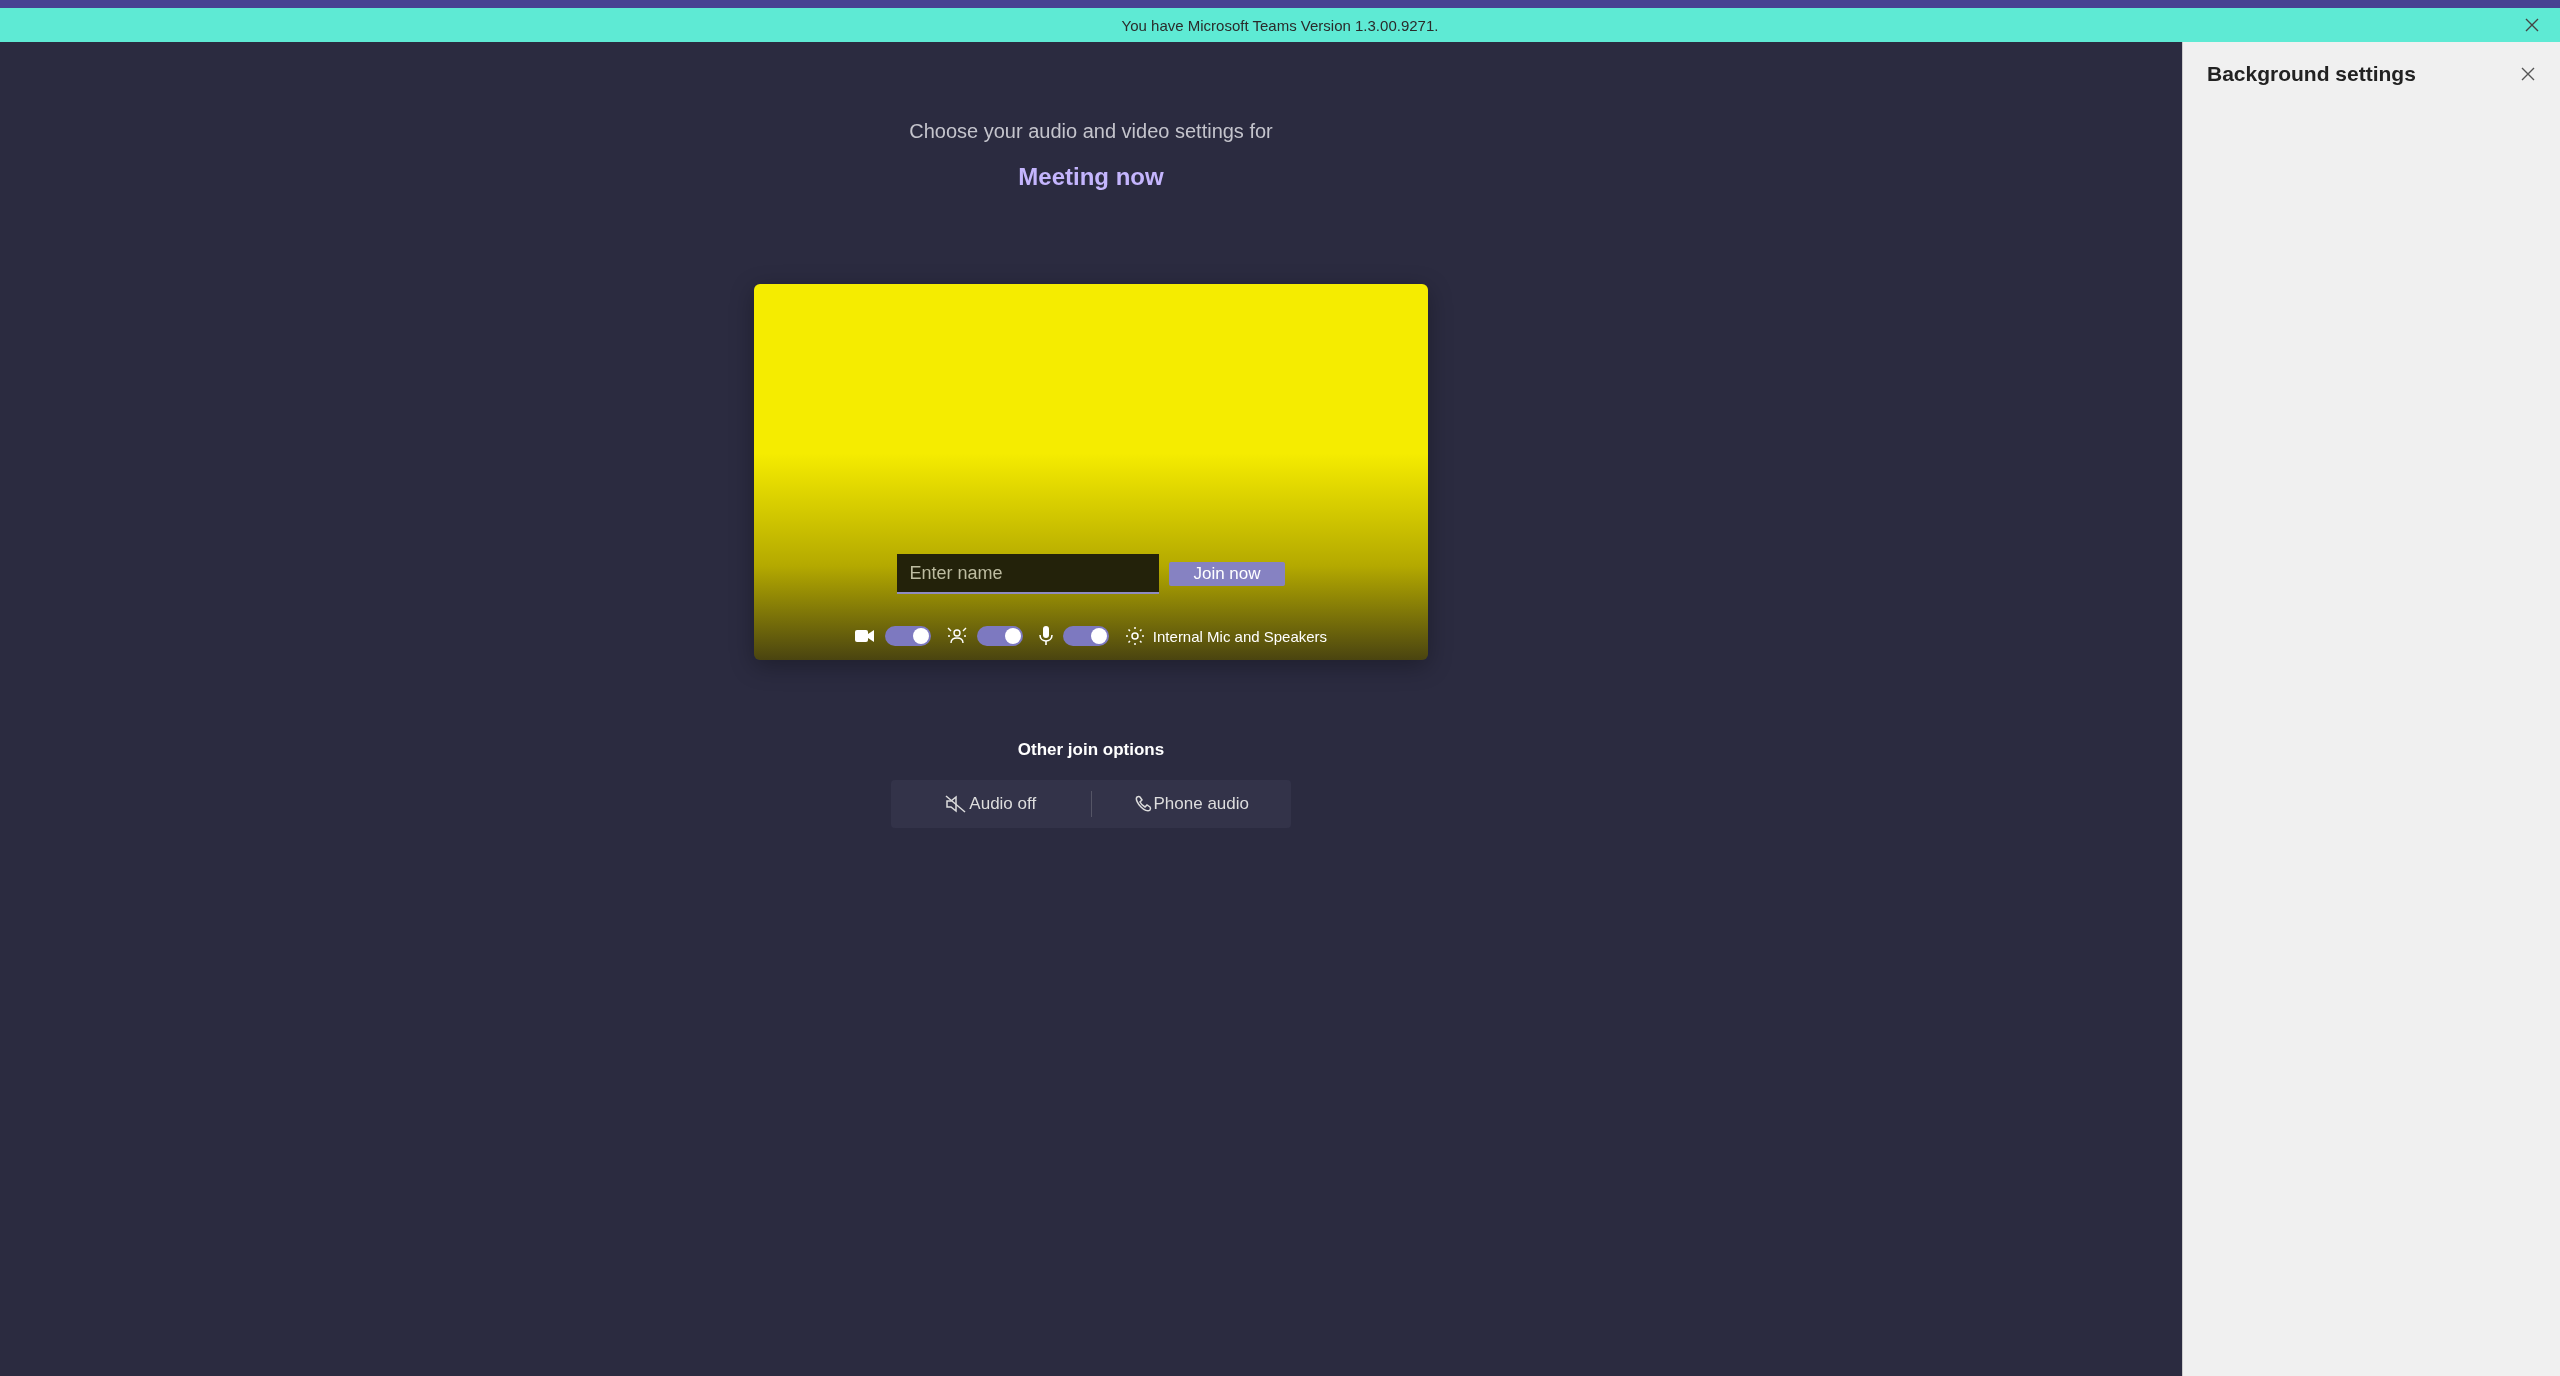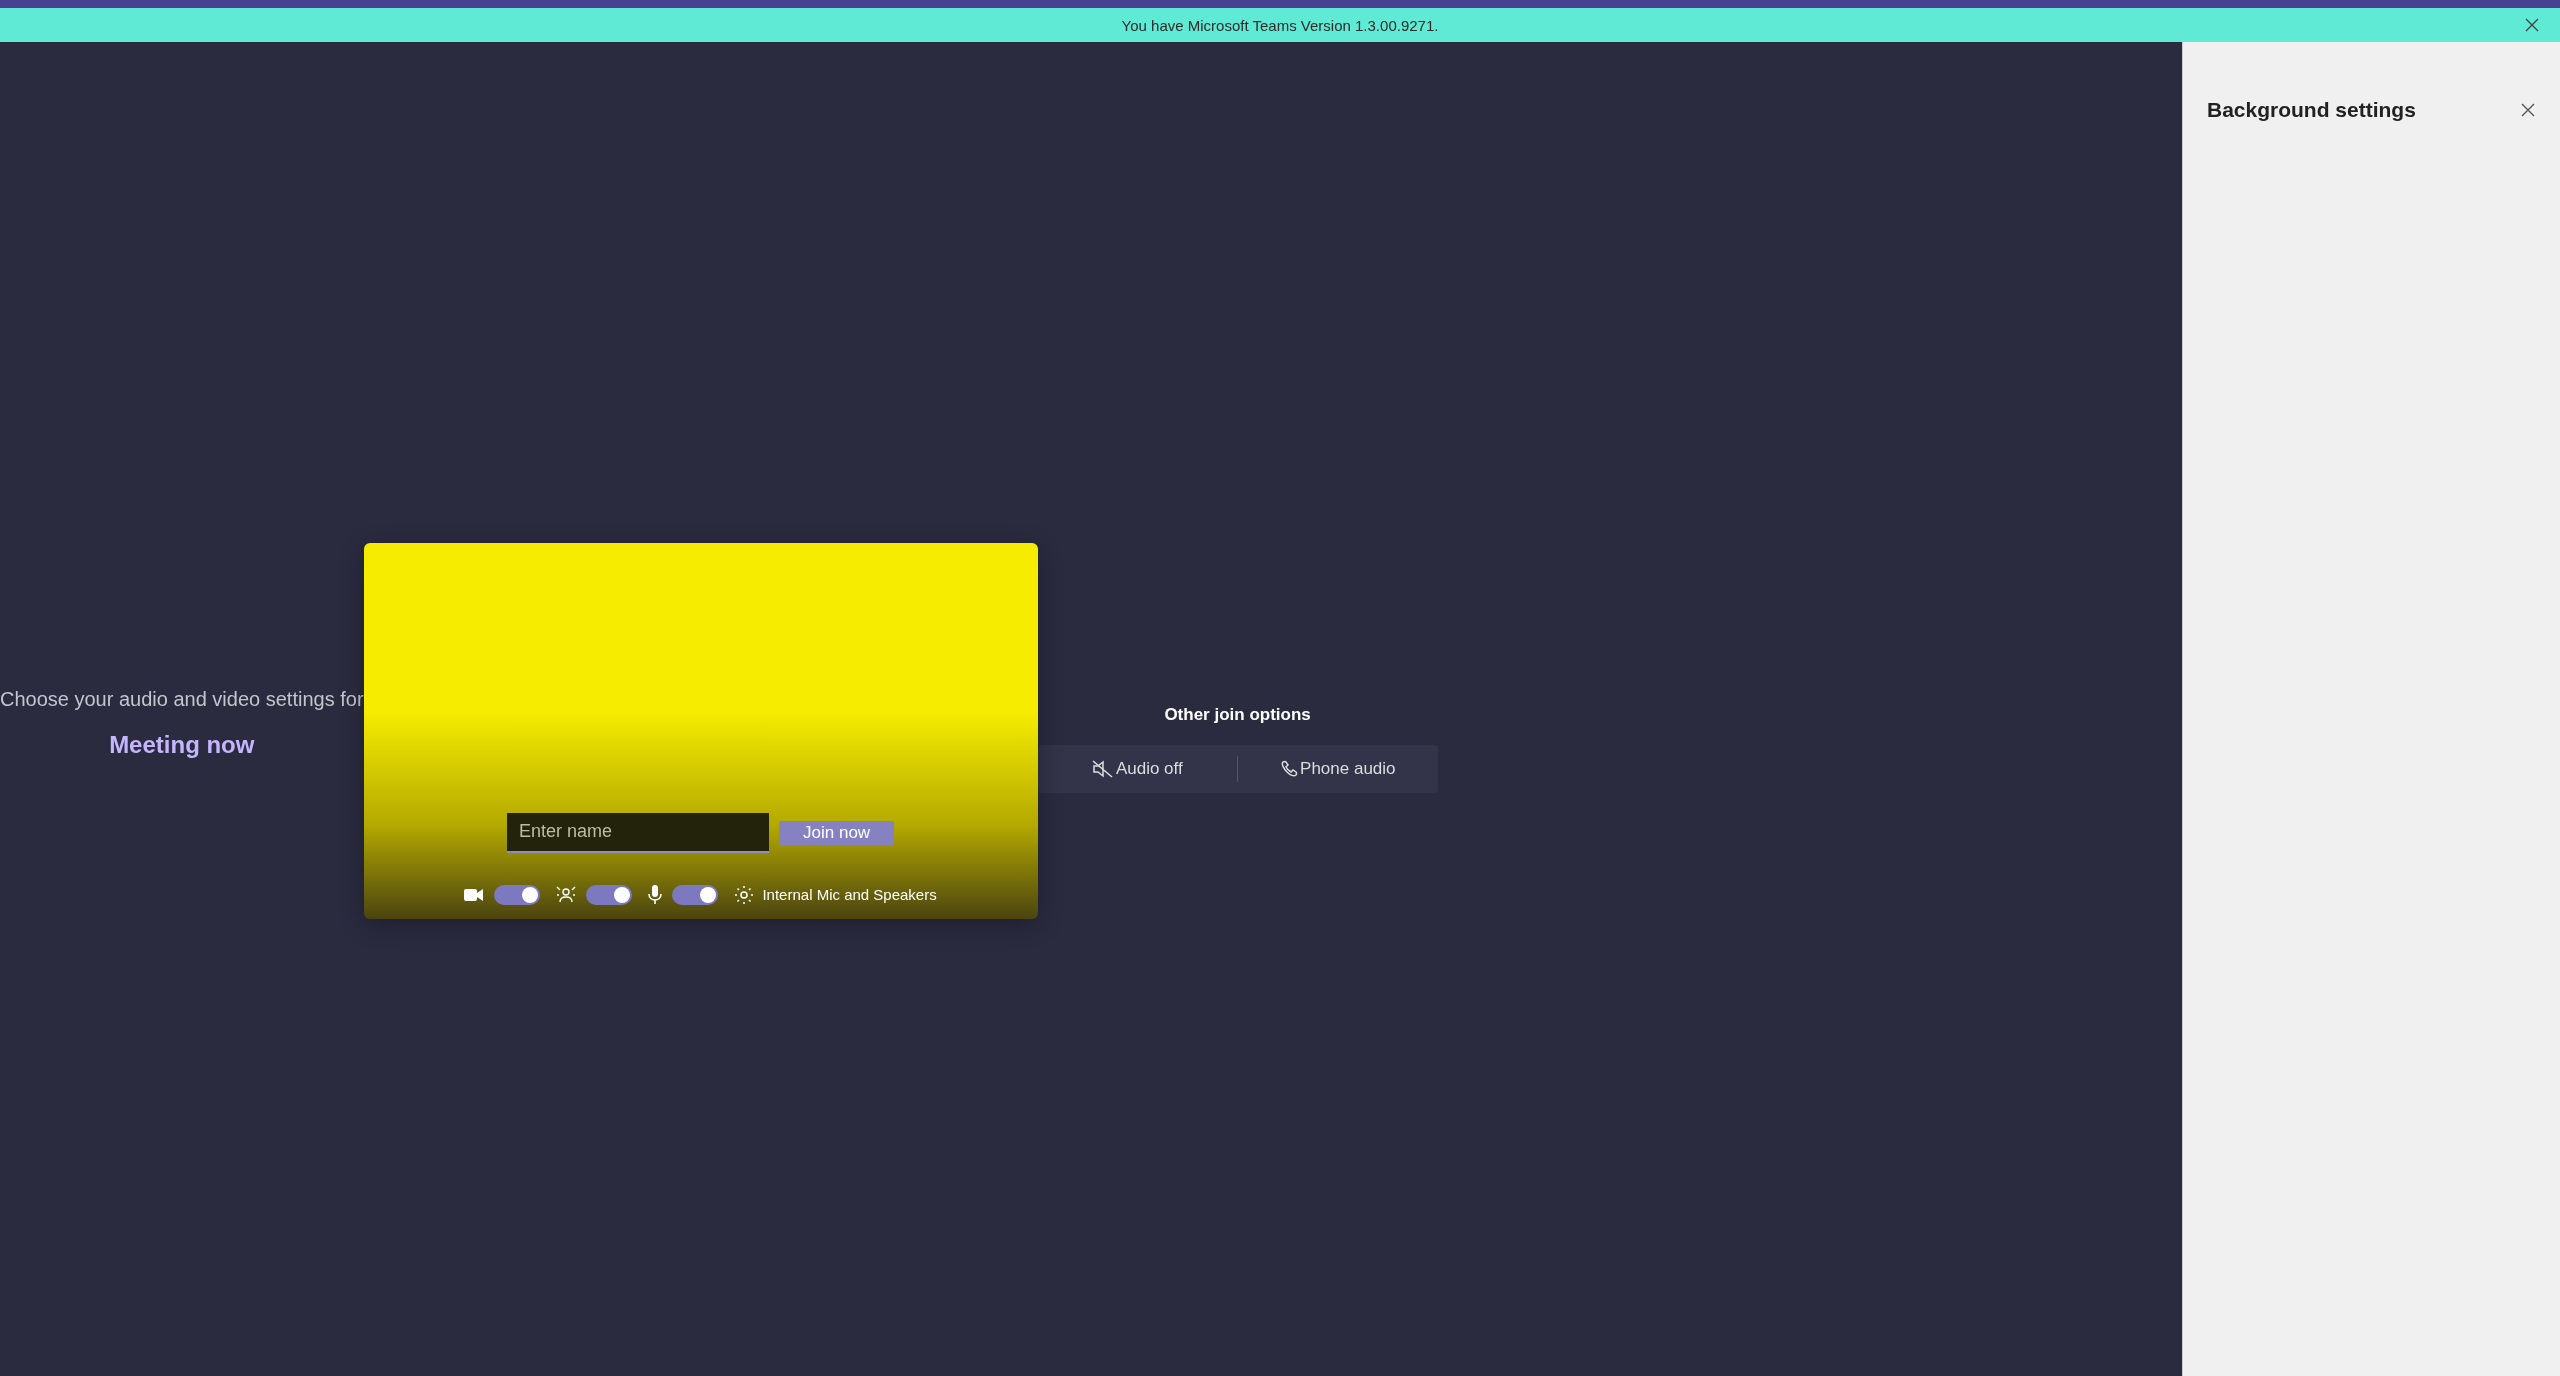--- a/index.html
+++ b/index.html
@@ -34,21 +34,21 @@
 
   .app-body {
     display: flex;
     height: calc(100% - 42px);
   }
 
   .main-area {
     flex: 1;
     background: #2b2b40;
     display: flex;
-    flex-direction: row;
+    flex-direction: column;
     align-items: center;
     position: relative;
   }
 
   .prejoin-header {
     text-align: center;
     margin-top: 78px;
     margin-bottom: 50px;
   }
   .prejoin-subtitle {
@@ -186,21 +186,20 @@
   .side-panel {
     width: 378px;
     background: #f0f0f0;
     border-left: 1px solid #ccc;
     padding: 20px 24px;
   }
   .side-panel-header {
     display: flex;
     justify-content: space-between;
     align-items: center;
-    margin-top: 36px;
   }
   .side-panel-title {
     font-size: 21px;
     font-weight: 700;
     color: #222;
   }
   .side-panel-close {
     cursor: pointer;
     color: #555;
     display: flex;

